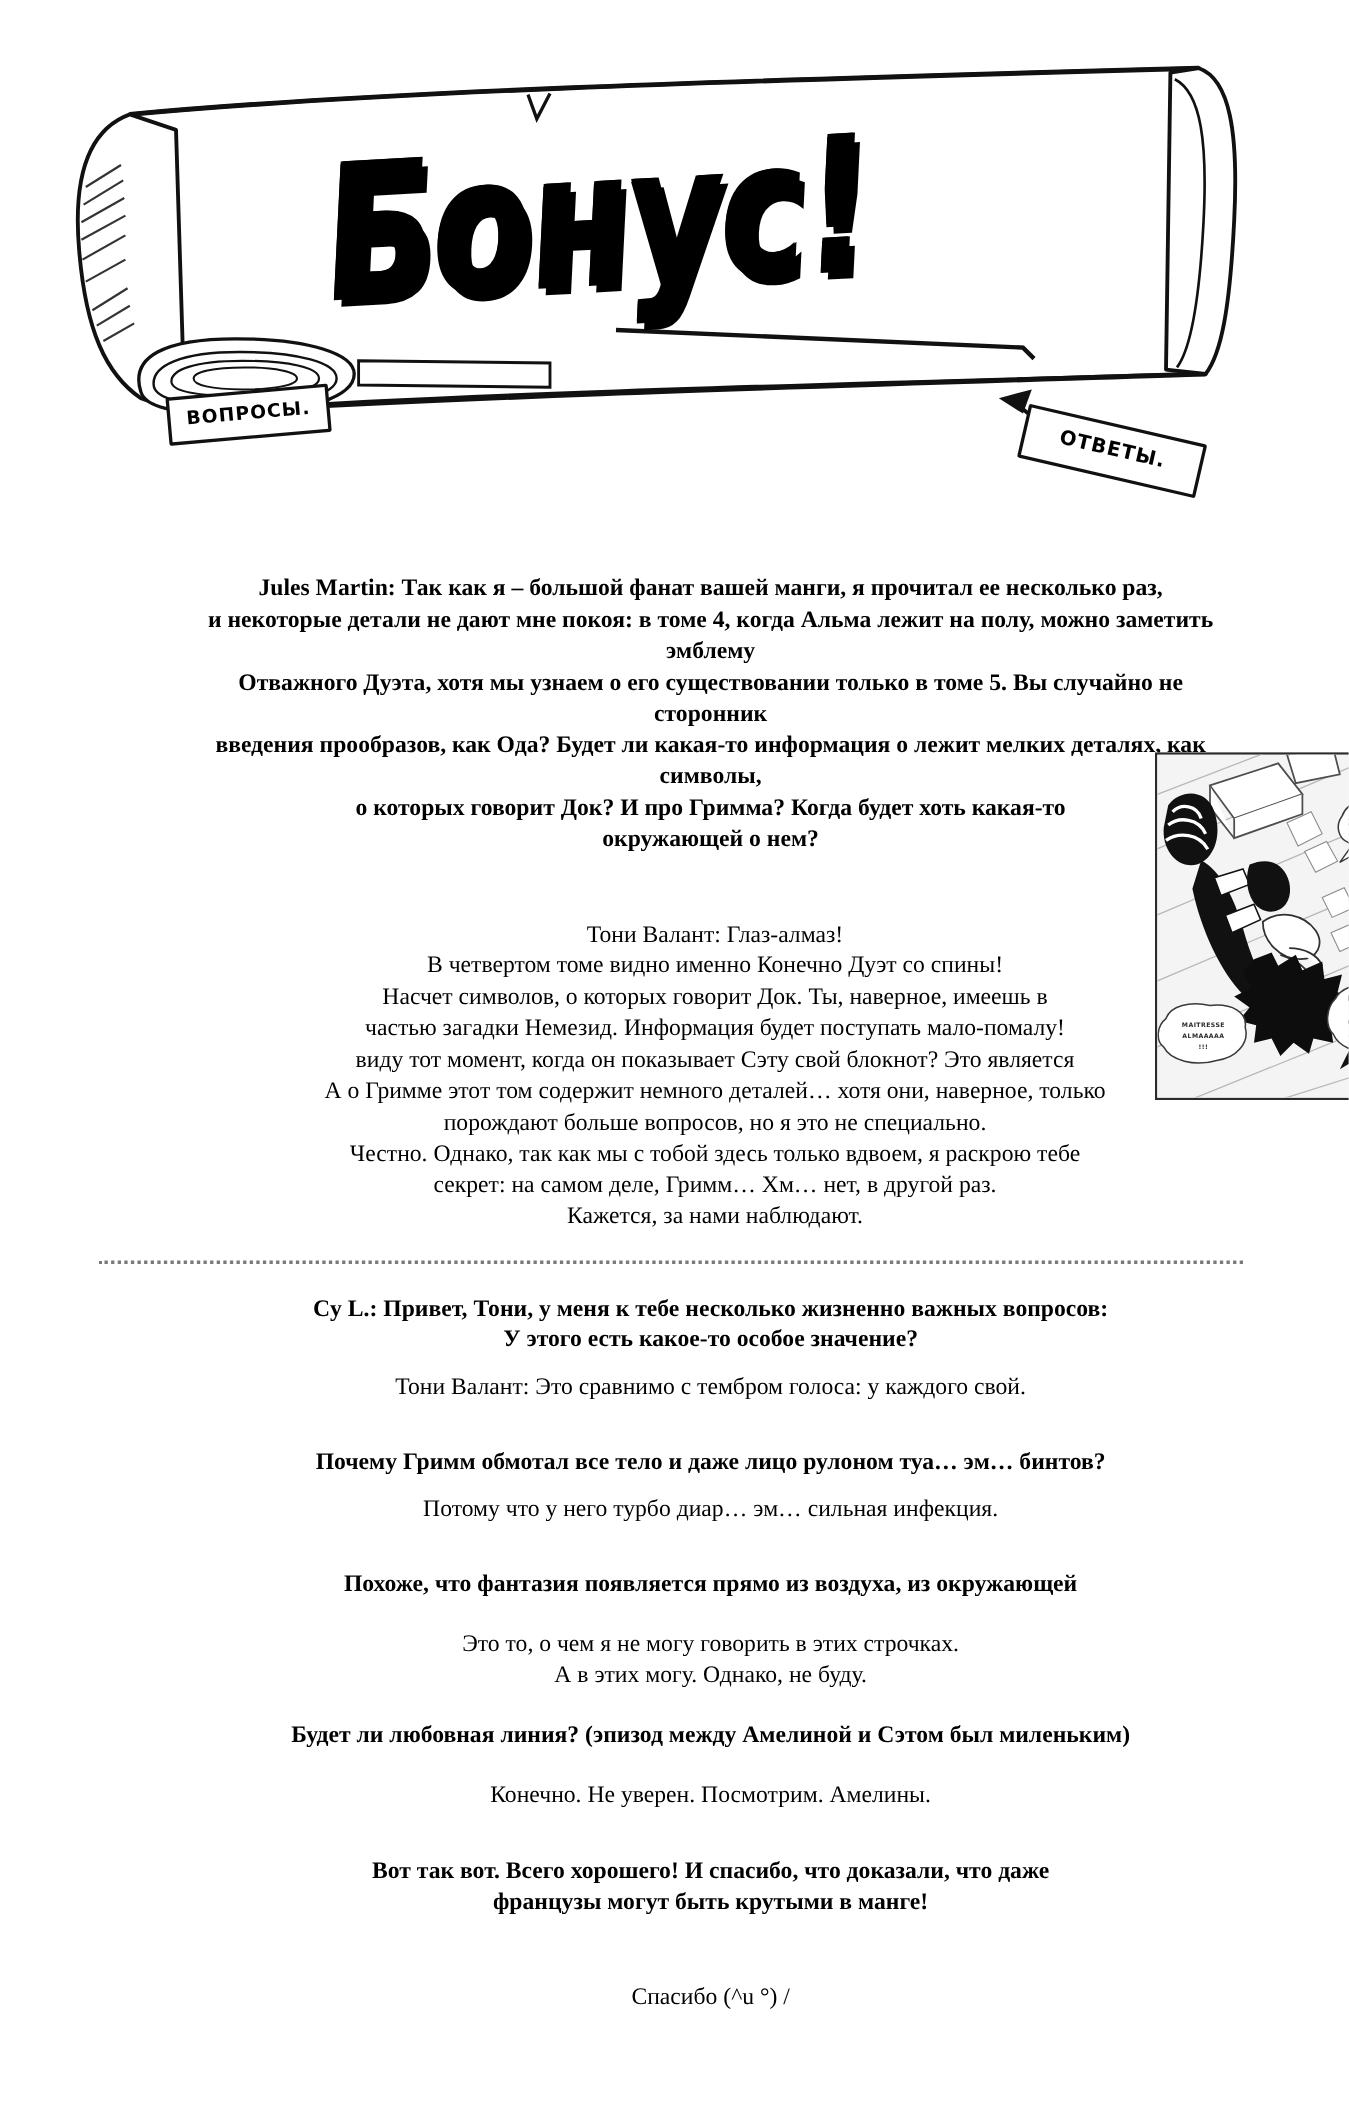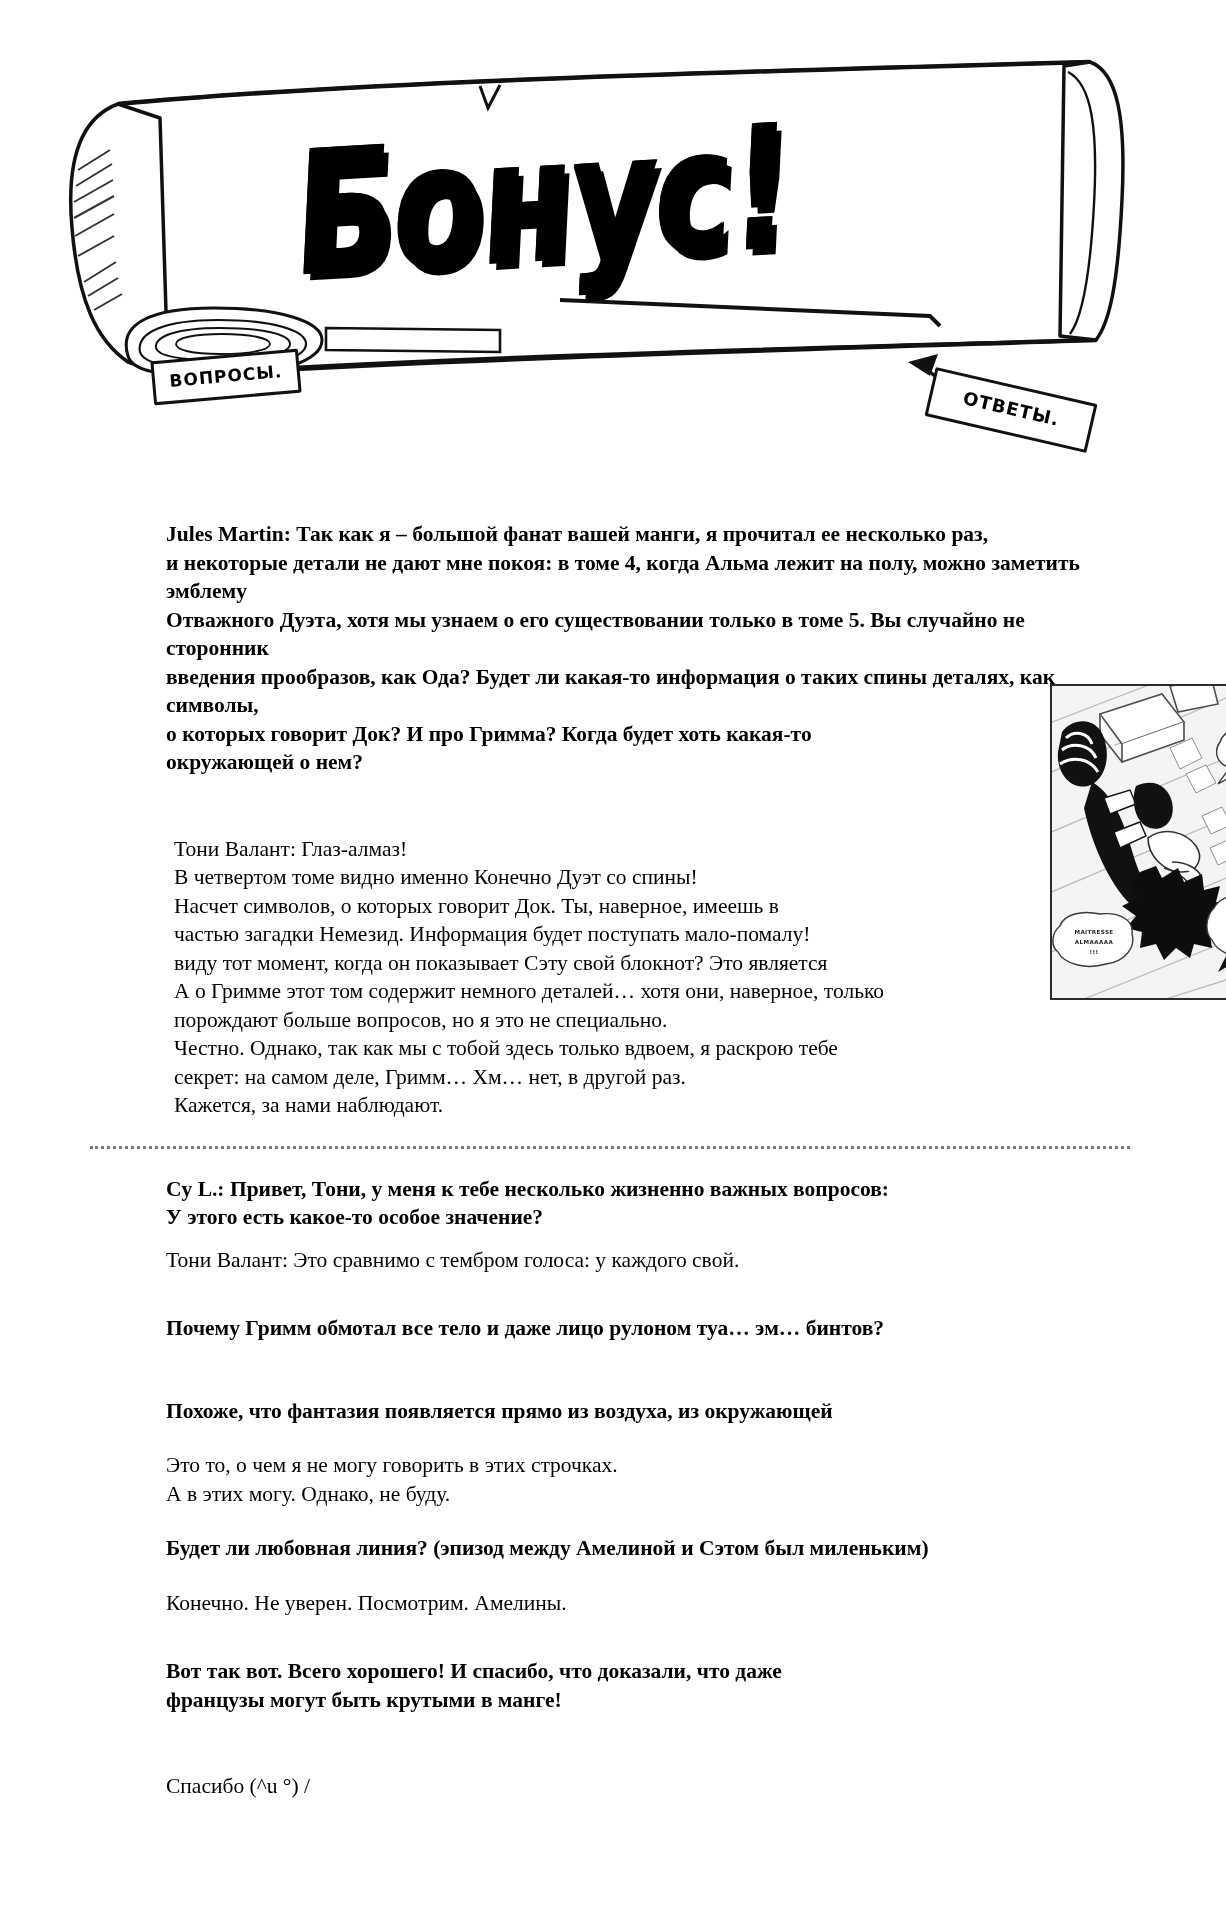--- a/index.html
+++ b/index.html
@@ -99,20 +99,21 @@
   .col {
     position: relative;
     margin-left: 166px;
     width: 960px;
   }
   p {
     margin: 0;
     font-size: 21.5px;
     line-height: 28.5px;
     font-family: "Liberation Serif", "DejaVu Serif", serif;
+    text-align: center;
   }
   p.q {
     font-weight: 700;
   }
   p.a {
     font-weight: 400;
   }
   .gap-s { height: 14px; }
   .gap-m { height: 26px; }
   .gap-l { height: 40px; }
@@ -284,21 +285,21 @@
         <text class="bubble-text" x="201" y="262" text-anchor="middle">!!</text>
 
         <path d="M188 282 C 204 276, 222 282, 226 296 C 230 308, 214 314, 198 310 C 184 306, 178 290, 188 282 Z" fill="#111111"></path>
       </svg>
     </div>
 
     <div>
       <p class="q">Jules Martin: Так как я – большой фанат вашей манги, я прочитал ее несколько раз,</p>
       <p class="q">и некоторые детали не дают мне покоя: в томе 4, когда Альма лежит на полу, можно заметить эмблему</p>
       <p class="q">Отважного Дуэта, хотя мы узнаем о его существовании только в томе 5. Вы случайно не сторонник</p>
-      <p class="q">введения прообразов, как Ода? Будет ли какая-то информация о таких спины деталях, как символы,</p>
+      <p class="q">введения прообразов, как Ода? Будет ли какая-то информация о лежит мелких деталях, как символы,</p>
       <p class="q">о которых говорит Док? И про Гримма? Когда будет хоть какая-то</p>
       <p class="q">окружающей о нем?</p>
 
       <div class="gap-xl"></div>
 
       <div class="indent-a">
         <p class="a">Тони Валант: Глаз-алмаз!</p>
         <p class="a">В четвертом томе видно именно Конечно Дуэт со спины!</p>
         <p class="a">Насчет символов, о которых говорит Док. Ты, наверное, имеешь в</p>
         <p class="a">частью загадки Немезид. Информация будет поступать мало-помалу!</p>
@@ -319,20 +320,21 @@
 
       <p class="q">Cy L.: Привет, Тони, у меня к тебе несколько жизненно важных вопросов:</p>
       <p class="q">У этого есть какое-то особое значение?</p>
       <div class="gap-s"></div>
       <p class="a">Тони Валант: Это сравнимо с тембром голоса: у каждого свой.</p>
 
       <div class="gap-l"></div>
 
       <p class="q">Почему Гримм обмотал все тело и даже лицо рулоном туа… эм… бинтов?</p>
       <div class="gap-s"></div>
+      <p class="a">Потому что у него турбо диар… эм… сильная инфекция.</p>
 
       <div class="gap-l"></div>
 
       <p class="q">Похоже, что фантазия появляется прямо из воздуха, из окружающей</p>
       <div class="gap-m"></div>
       <p class="a">Это то, о чем я не могу говорить в этих строчках.</p>
       <p class="a">А в этих могу. Однако, не буду.</p>
 
       <div class="gap-m"></div>
 

